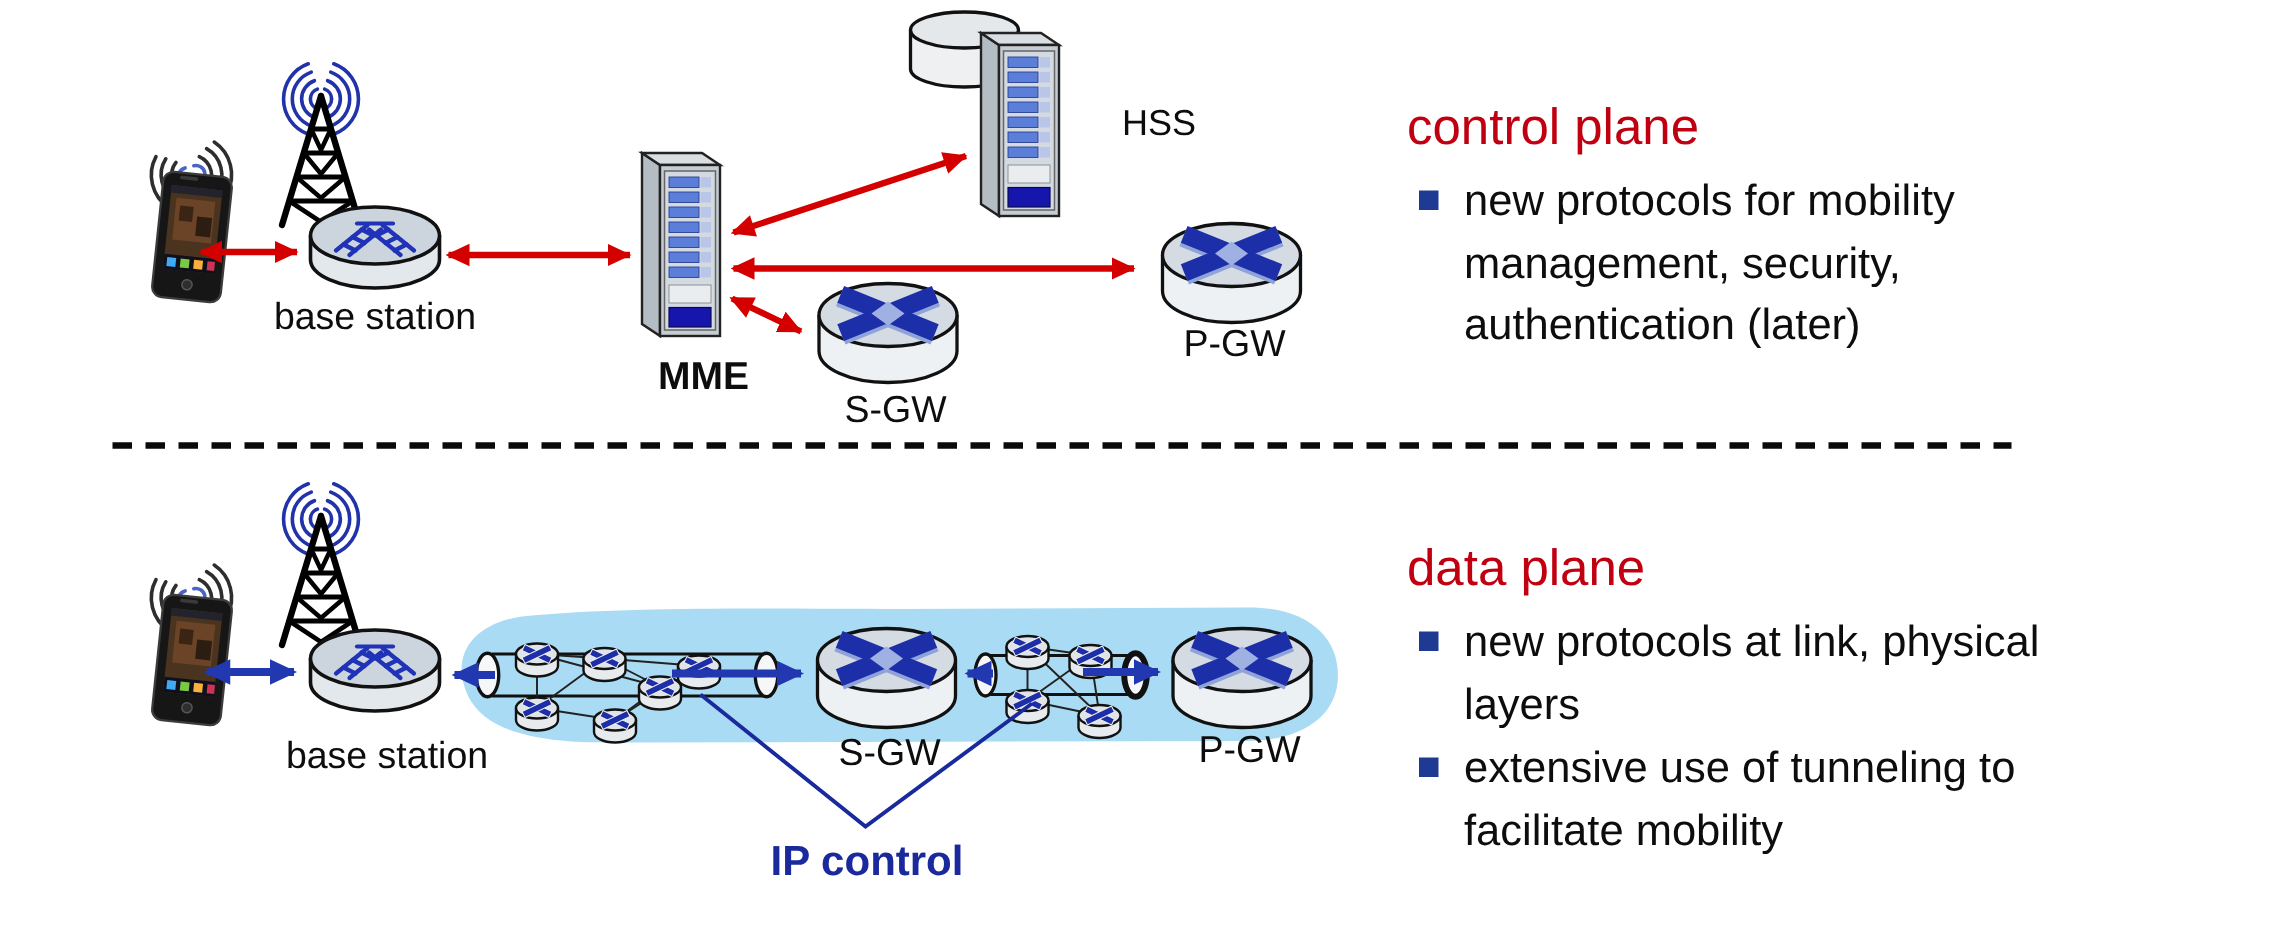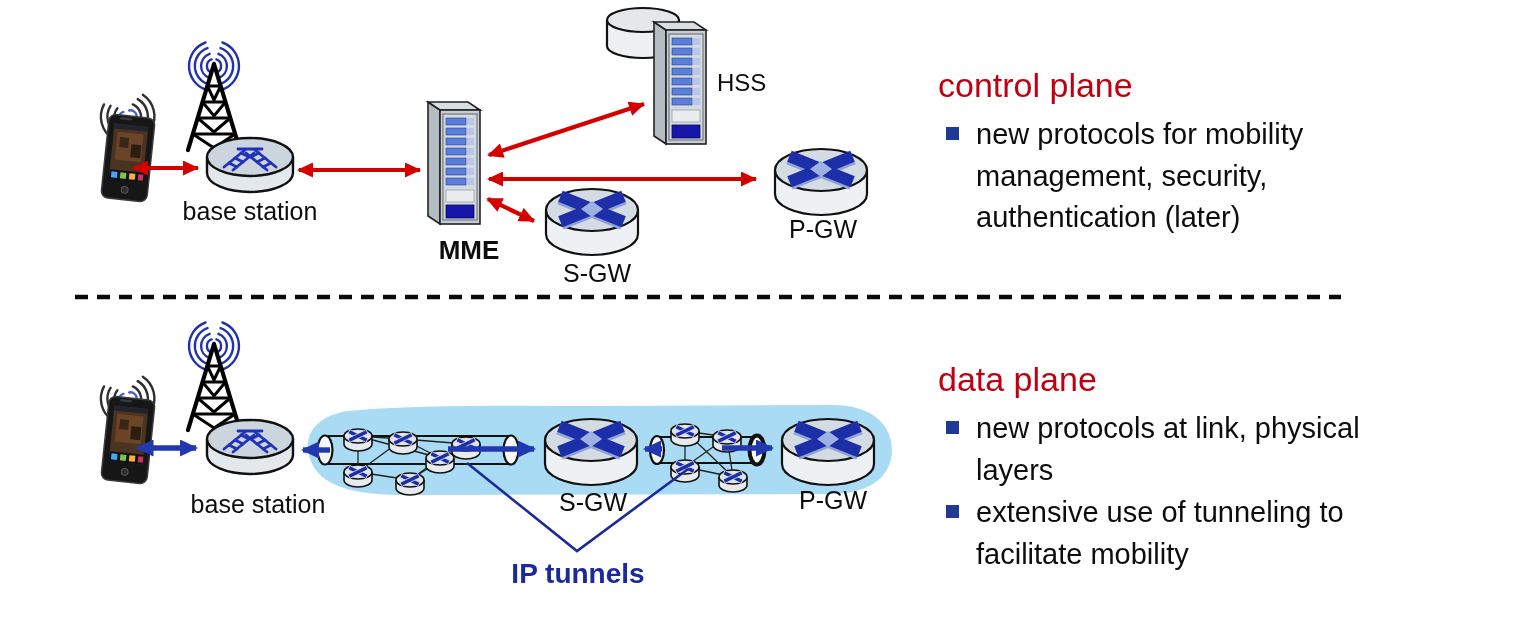--- a/index.html
+++ b/index.html
@@ -5,21 +5,21 @@
   html,body{margin:0;padding:0;background:#ffffff;}
   #slide{
     position:relative;width:1514px;height:622px;background:#ffffff;
     font-family:"Liberation Sans",sans-serif;overflow:hidden;
   }
   #diagram-svg{position:absolute;left:0;top:0;}
   .lbl{
     position:absolute;font-size:25px;color:#0d0d0d;
     transform:translateX(-50%);white-space:nowrap;line-height:1.1;
   }
-  .lbl-left{transform:none;}
+  .lbl-left{transform:none;margin-left:31px;}
   .lbl-blue{color:#1a2a9c;font-weight:bold;font-size:28px;}
   .panel{position:absolute;left:938px;width:552px;}
   .panel-heading{
     font-size:34px;line-height:38px;color:#c00010;margin:0 0 10px 0;font-weight:normal;
   }
   .bullet{display:flex;gap:17px;margin:0 0 1px 8px;}
   .bullet-sq{width:13px;height:13px;background:#1f3a93;margin-top:13px;flex:none;}
   .bullet-tx{
     font-size:29px;line-height:41.5px;color:#0d0d0d;white-space:pre-line;margin:0;
   }
@@ -236,21 +236,21 @@
 
 <div class="lbl" style="left:250px;top:198px;">base station</div>
 <div class="lbl" style="left:469px;top:236px;font-size:26px;font-weight:bold;">MME</div>
 <div class="lbl" style="left:597px;top:260px;">S-GW</div>
 <div class="lbl lbl-left" style="left:717px;top:70px;font-size:24px;">HSS</div>
 <div class="lbl" style="left:823px;top:216px;">P-GW</div>
 
 <div class="lbl" style="left:258px;top:491px;">base station</div>
 <div class="lbl" style="left:593px;top:489px;">S-GW</div>
 <div class="lbl" style="left:833px;top:487px;">P-GW</div>
-<div class="lbl lbl-blue" style="left:578px;top:559px;">IP tunnels</div>
+<div class="lbl lbl-blue" style="left:578px;top:559px;">IP control</div>
 
 <div class="panel" style="top:66px;">
   <h2 class="panel-heading">control plane</h2>
   <div class="bullet">
     <span class="bullet-sq"></span>
     <p class="bullet-tx">new protocols for mobility
 management, security,
 authentication (later)</p>
   </div>
 </div>

